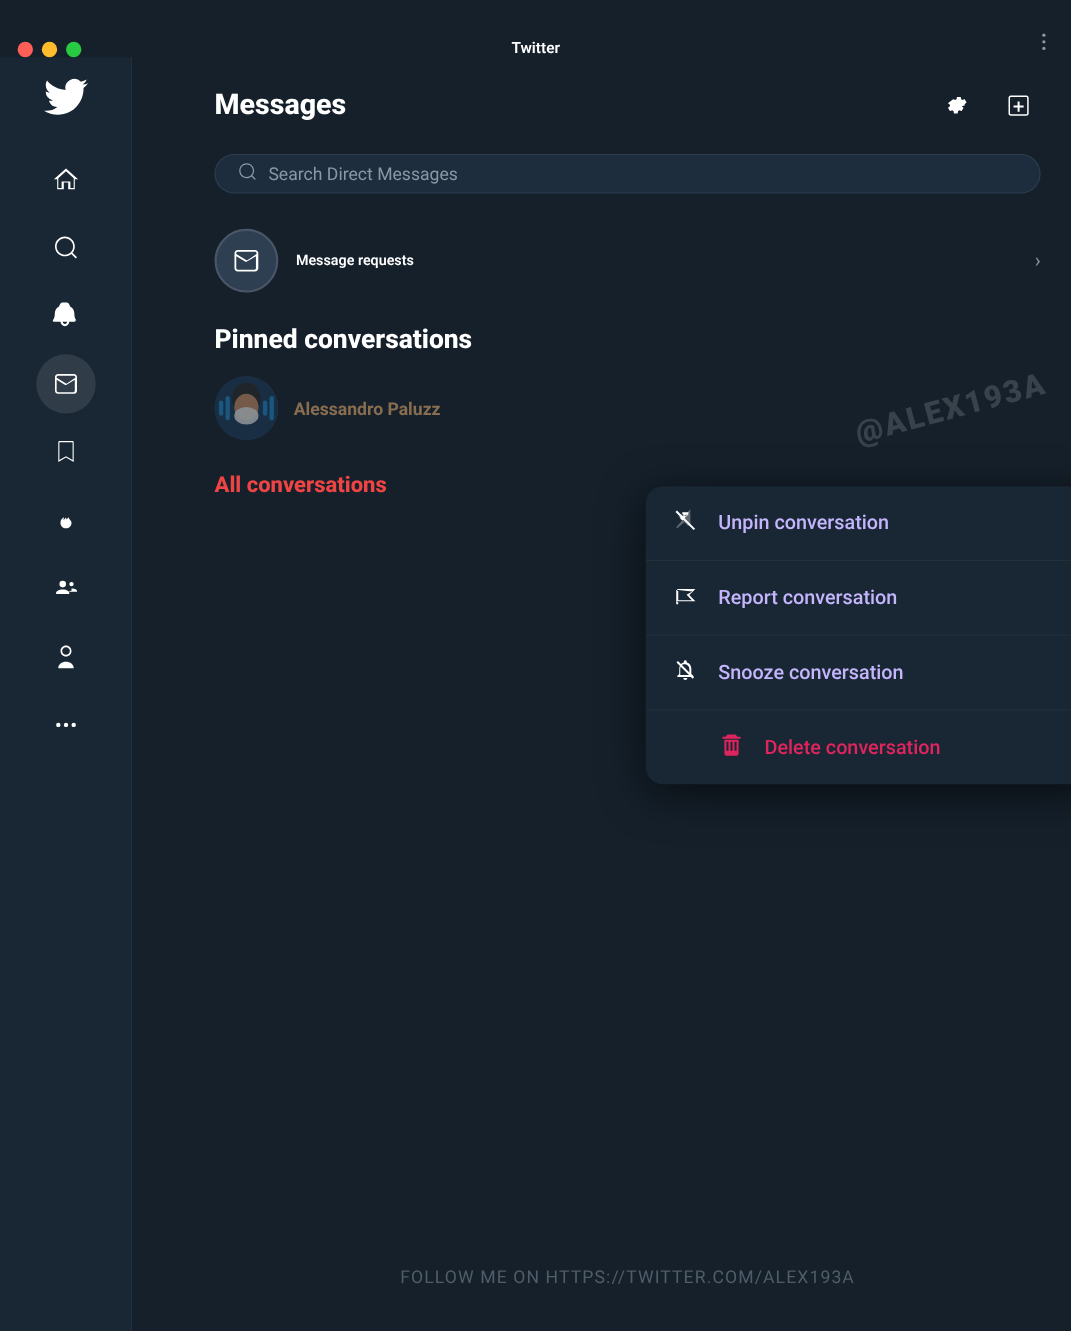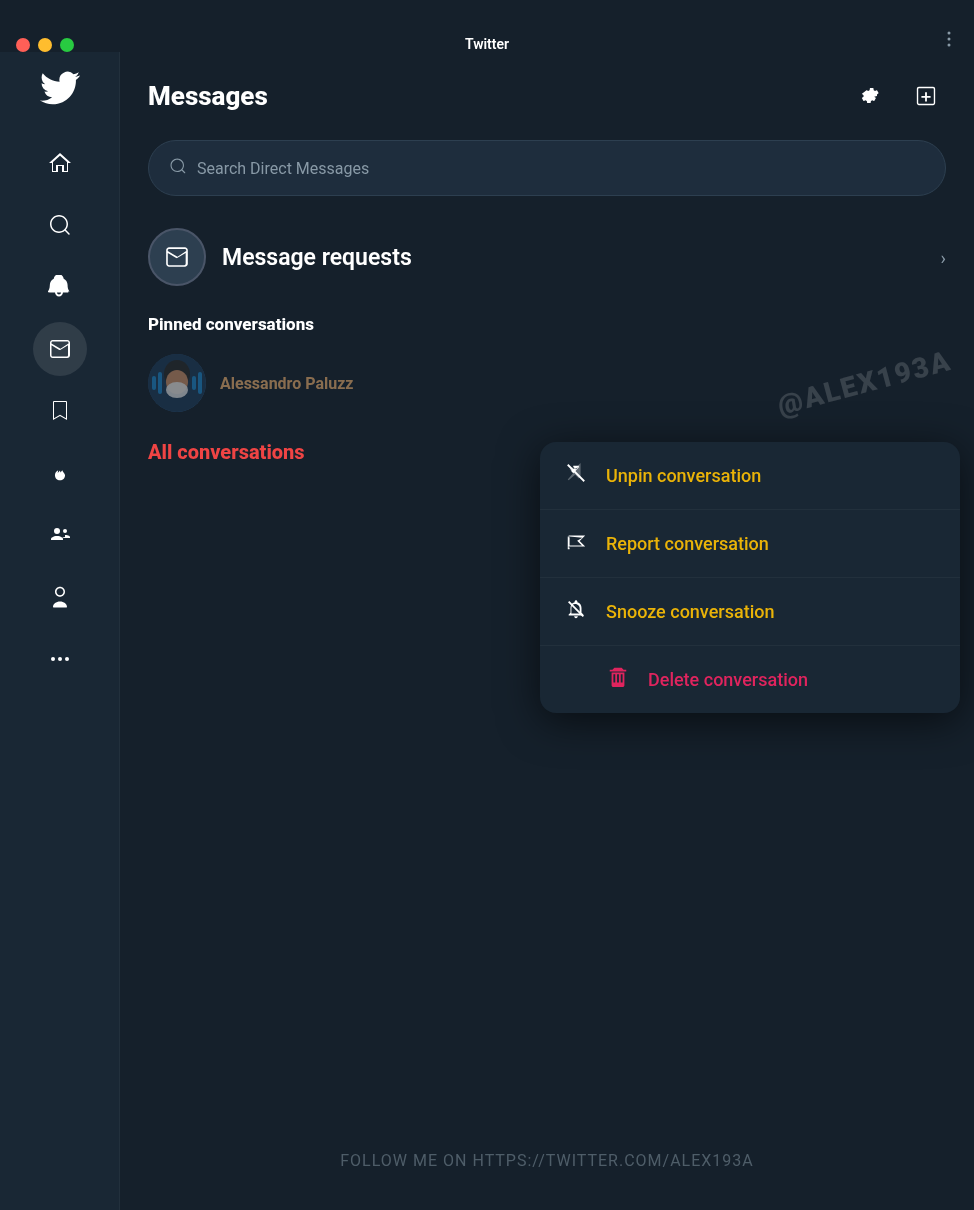--- a/index.html
+++ b/index.html
@@ -49,20 +49,21 @@
       right: 16px;
       font-size: 18px;
       color: #8899a6;
       cursor: pointer;
     }
 
     
     .app-layout {
       display: flex;
       height: calc(1210px - 52px);
+      gap: 47px;
     }
 
     
     .sidebar {
       width: 120px;
       background: #192734;
       display: flex;
       flex-direction: column;
       align-items: center;
       padding-top: 16px;
@@ -137,21 +138,21 @@
       color: #ffffff;
       font-size: 20px;
     }
 
     
     .search-bar-container {
       padding: 8px 28px 16px 28px;
     }
     .search-bar {
       width: 100%;
-      height: 56px;
+      height: 36px;
       background: #1e2d3d;
       border: 1.5px solid #2d3f50;
       border-radius: 30px;
       display: flex;
       align-items: center;
       padding: 0 20px;
       gap: 10px;
       cursor: text;
     }
     .search-icon-wrap {
@@ -178,34 +179,34 @@
       background: #2d3f50;
       border: 2px solid #4a5568;
       display: flex;
       align-items: center;
       justify-content: center;
       font-size: 22px;
       color: #ffffff;
       flex-shrink: 0;
     }
     .request-label {
-      font-size: 23px;
+      font-size: 13px;
       font-weight: 600;
       color: #ffffff;
       flex: 1;
     }
     .request-chevron {
       color: #8899a6;
       font-size: 18px;
     }
 
     
     .section-header {
       padding: 12px 28px 8px 28px;
-      font-size: 17px;
+      font-size: 24px;
       font-weight: 800;
       color: #ffffff;
     }
 
     
     .conversation-item {
       display: flex;
       align-items: center;
       padding: 12px 28px;
       gap: 14px;
@@ -295,21 +296,21 @@
       font-size: 20px;
       color: #ffffff;
       width: 24px;
       text-align: center;
       flex-shrink: 0;
     }
     .context-menu-icon.delete { color: #e0245e; }
     .context-menu-label {
       font-size: 18px;
       font-weight: 500;
-      color: #eab308;
+      color: #c4b5fd;
     }
     .context-menu-label.delete { color: #e0245e; }
 
     
     .conv-dimmed {
       opacity: 0.5;
     }
 
     
     .watermark-overlay {

